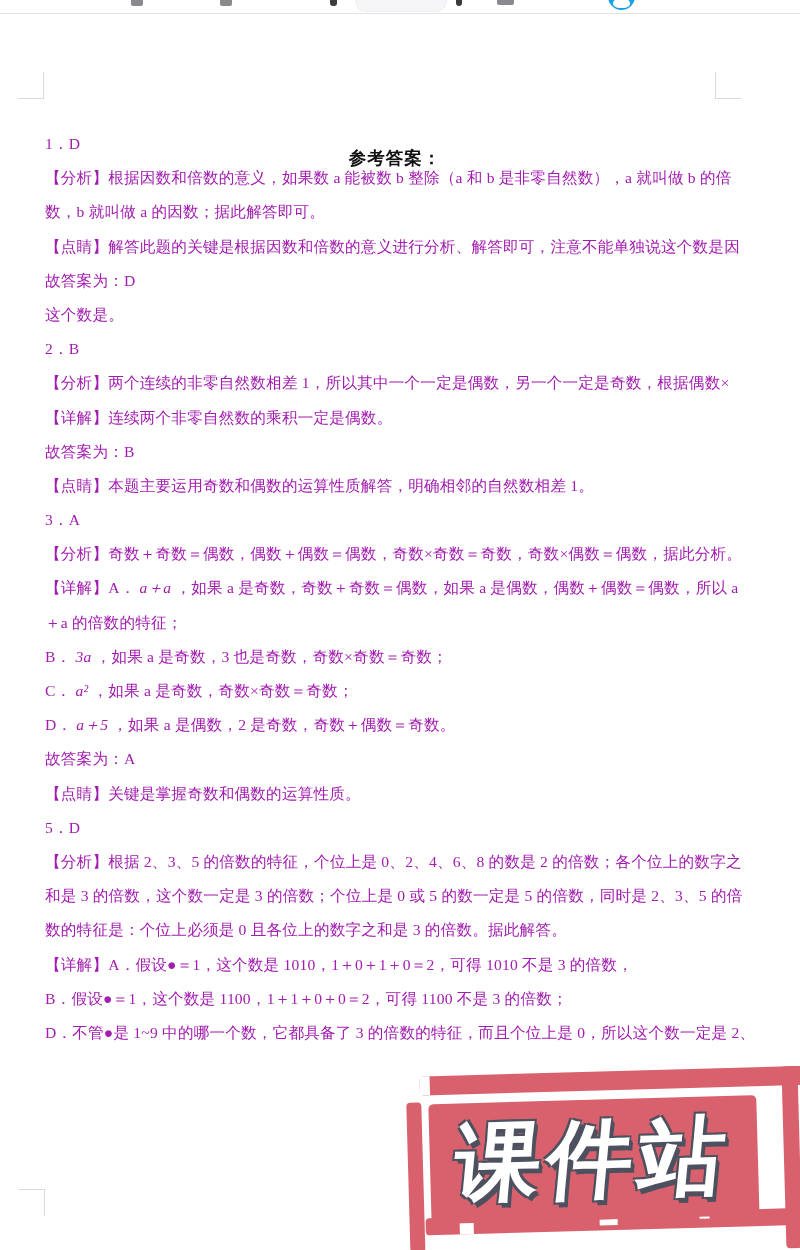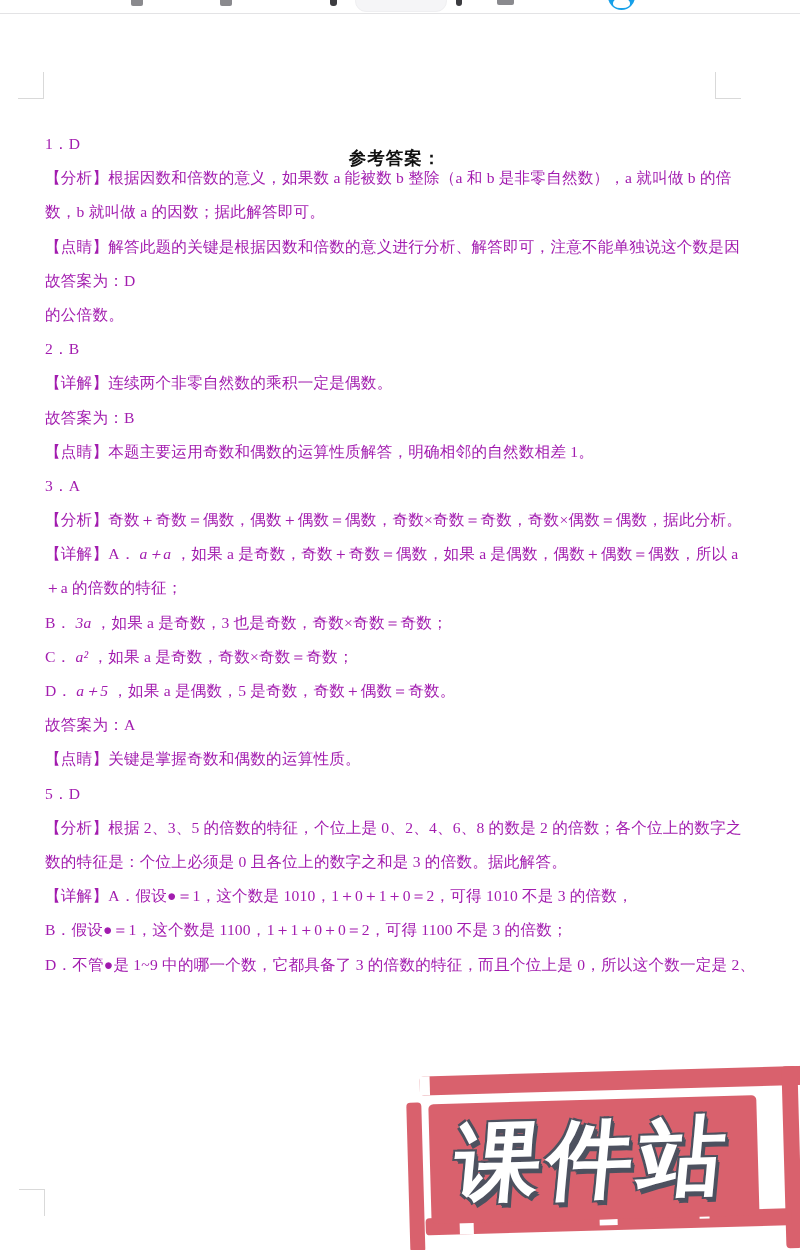--- a/index.html
+++ b/index.html
@@ -75,36 +75,38 @@
   <div class="crop-mark cm-bl"></div>
 
   <div class="doc-title">参考答案：</div>
 
   <div class="doc-body" id="doc-body">
       <div class="line"><span>1．D</span></div>
       <div class="line"><span>【分析】根据因数和倍数的意义，如果数 a 能被数 b 整除（a 和 b 是非零自然数），a 就叫做 b 的倍</span></div>
       <div class="line"><span>数，b 就叫做 a 的因数；据此解答即可。</span></div>
       <div class="line"><span>【点睛】解答此题的关键是根据因数和倍数的意义进行分析、解答即可，注意不能单独说这个数是因</span></div>
       <div class="line"><span>故答案为：D</span></div>
-      <div class="line"><span>的公倍数。</span></div>
+      <div class="line"><span>这个数是。</span></div>
       <div class="line"><span>2．B</span></div>
+      <div class="line"><span>【分析】两个连续的非零自然数相差 1，所以其中一个一定是偶数，另一个一定是奇数，根据偶数×</span></div>
       <div class="line"><span>【详解】连续两个非零自然数的乘积一定是偶数。</span></div>
       <div class="line"><span>故答案为：B</span></div>
       <div class="line"><span>【点睛】本题主要运用奇数和偶数的运算性质解答，明确相邻的自然数相差 1。</span></div>
       <div class="line"><span>3．A</span></div>
       <div class="line"><span>【分析】奇数＋奇数＝偶数，偶数＋偶数＝偶数，奇数×奇数＝奇数，奇数×偶数＝偶数，据此分析。</span></div>
       <div class="line"><span>【详解】A． </span><span class="math">a＋a</span><span> ，如果 a 是奇数，奇数＋奇数＝偶数，如果 a 是偶数，偶数＋偶数＝偶数，所以 a</span></div>
       <div class="line"><span>＋a 的倍数的特征；</span></div>
       <div class="line"><span>B． </span><span class="math">3a</span><span> ，如果 a 是奇数，3 也是奇数，奇数×奇数＝奇数；</span></div>
       <div class="line"><span>C． </span><span class="math">a²</span><span> ，如果 a 是奇数，奇数×奇数＝奇数；</span></div>
-      <div class="line"><span>D． </span><span class="math">a＋5</span><span> ，如果 a 是偶数，5 是奇数，奇数＋偶数＝奇数。</span></div>
+      <div class="line"><span>D． </span><span class="math">a＋5</span><span> ，如果 a 是偶数，2 是奇数，奇数＋偶数＝奇数。</span></div>
       <div class="line"><span>故答案为：A</span></div>
       <div class="line"><span>【点睛】关键是掌握奇数和偶数的运算性质。</span></div>
       <div class="line"><span>5．D</span></div>
       <div class="line"><span>【分析】根据 2、3、5 的倍数的特征，个位上是 0、2、4、6、8 的数是 2 的倍数；各个位上的数字之</span></div>
+      <div class="line"><span>和是 3 的倍数，这个数一定是 3 的倍数；个位上是 0 或 5 的数一定是 5 的倍数，同时是 2、3、5 的倍</span></div>
       <div class="line"><span>数的特征是：个位上必须是 0 且各位上的数字之和是 3 的倍数。据此解答。</span></div>
       <div class="line"><span>【详解】A．假设●＝1，这个数是 1010，1＋0＋1＋0＝2，可得 1010 不是 3 的倍数，</span></div>
       <div class="line"><span>B．假设●＝1，这个数是 1100，1＋1＋0＋0＝2，可得 1100 不是 3 的倍数；</span></div>
       <div class="line"><span>D．不管●是 1~9 中的哪一个数，它都具备了 3 的倍数的特征，而且个位上是 0，所以这个数一定是 2、</span></div>
     </div>
 
   <div class="stamp">
     <div class="bar bar-top"></div>
     <div class="bar bar-right"></div>
     <div class="bar bar-bottom"></div>

